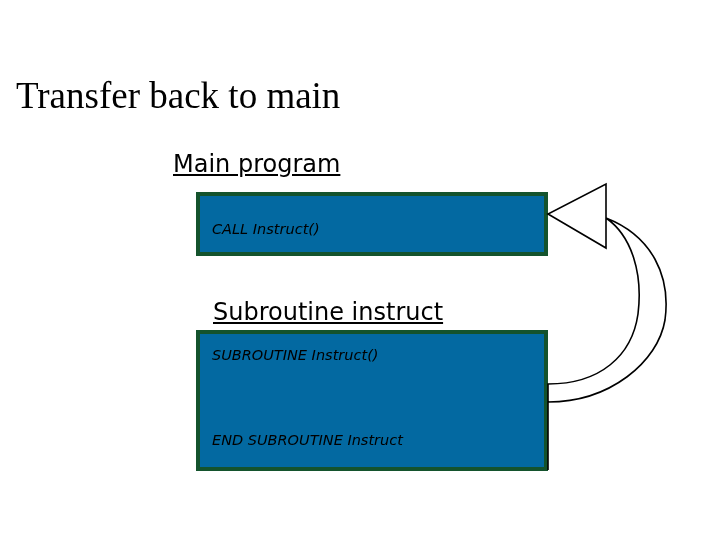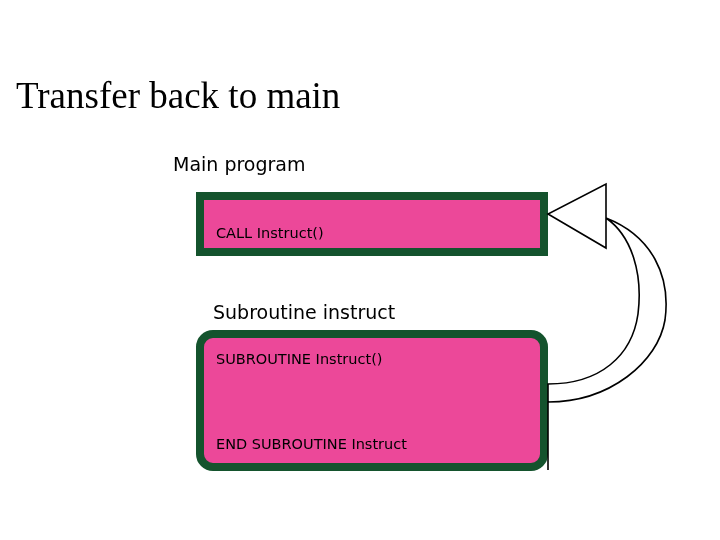--- a/index.html
+++ b/index.html
@@ -31,48 +31,49 @@
     line-height: 44px;
     color: #000000;
     letter-spacing: 0px;
     white-space: nowrap;
   }
 
   
   .section-label {
     position: absolute;
     font-family: "DejaVu Sans", "Liberation Sans", sans-serif;
-    font-size: 19px;
+    font-size: 24px;
     font-weight: 400;
     line-height: 22px;
     color: #000000;
     white-space: nowrap;
+    text-decoration: underline;
   }
   #label-main    { left: 173px; top: 153px; }
   #label-subr    { left: 173px; top: 301px; margin-left: 40px; }
 
   
   .code-box {
     position: absolute;
-    background: #ec4899;
-    border: 8px solid #14532d;
+    background: #0369a1;
+    border: 4px solid #14532d;
     box-sizing: border-box;
+    font-style: italic;
   }
   #box-main {
     left: 196px;
     top: 192px;
     width: 352px;
     height: 64px;
   }
   #box-subr {
     left: 196px;
     top: 330px;
     width: 352px;
     height: 141px;
-    border-radius: 17px;
   }
   .code-line {
     position: absolute;
     font-family: "DejaVu Sans", "Liberation Sans", sans-serif;
     font-size: 14.5px;
     font-weight: 400;
     line-height: 18px;
     color: #000000;
     white-space: nowrap;
     left: 12px;

